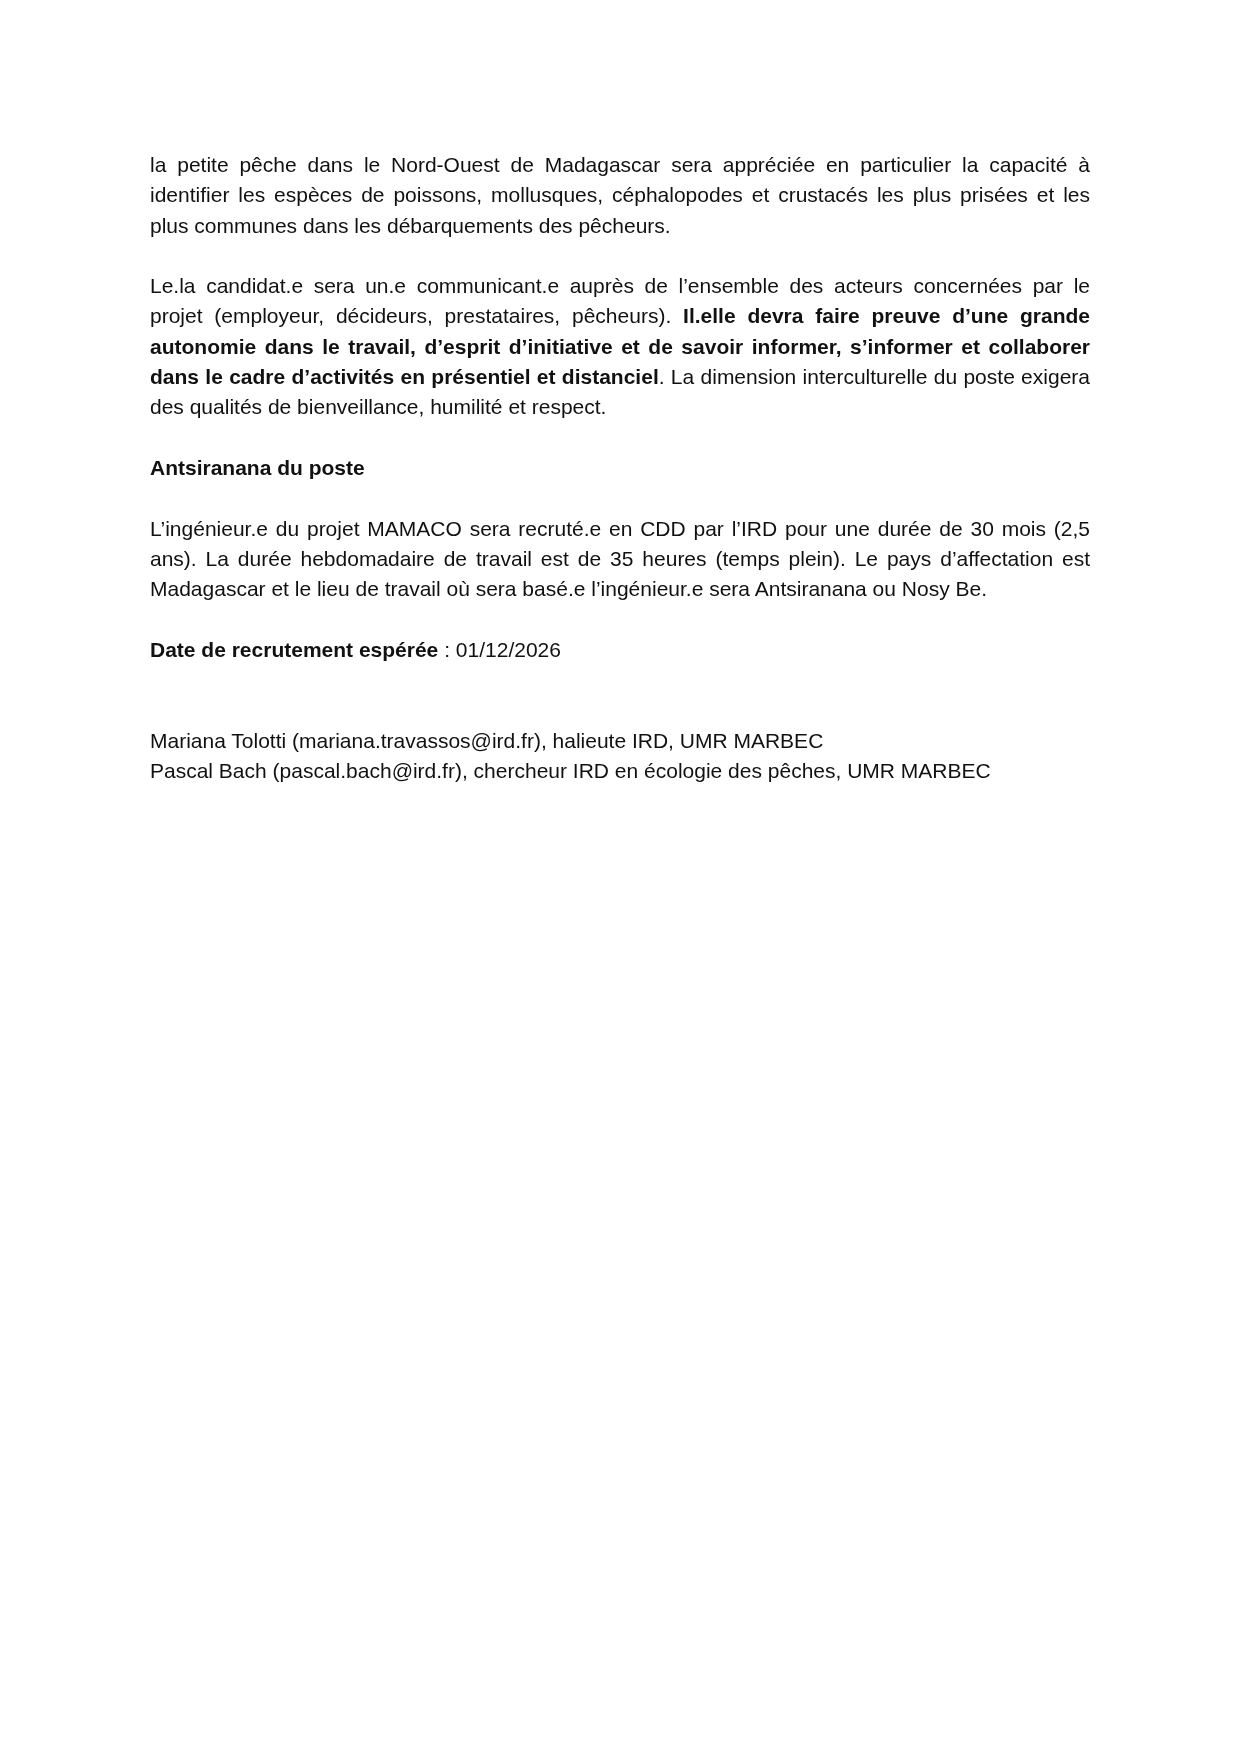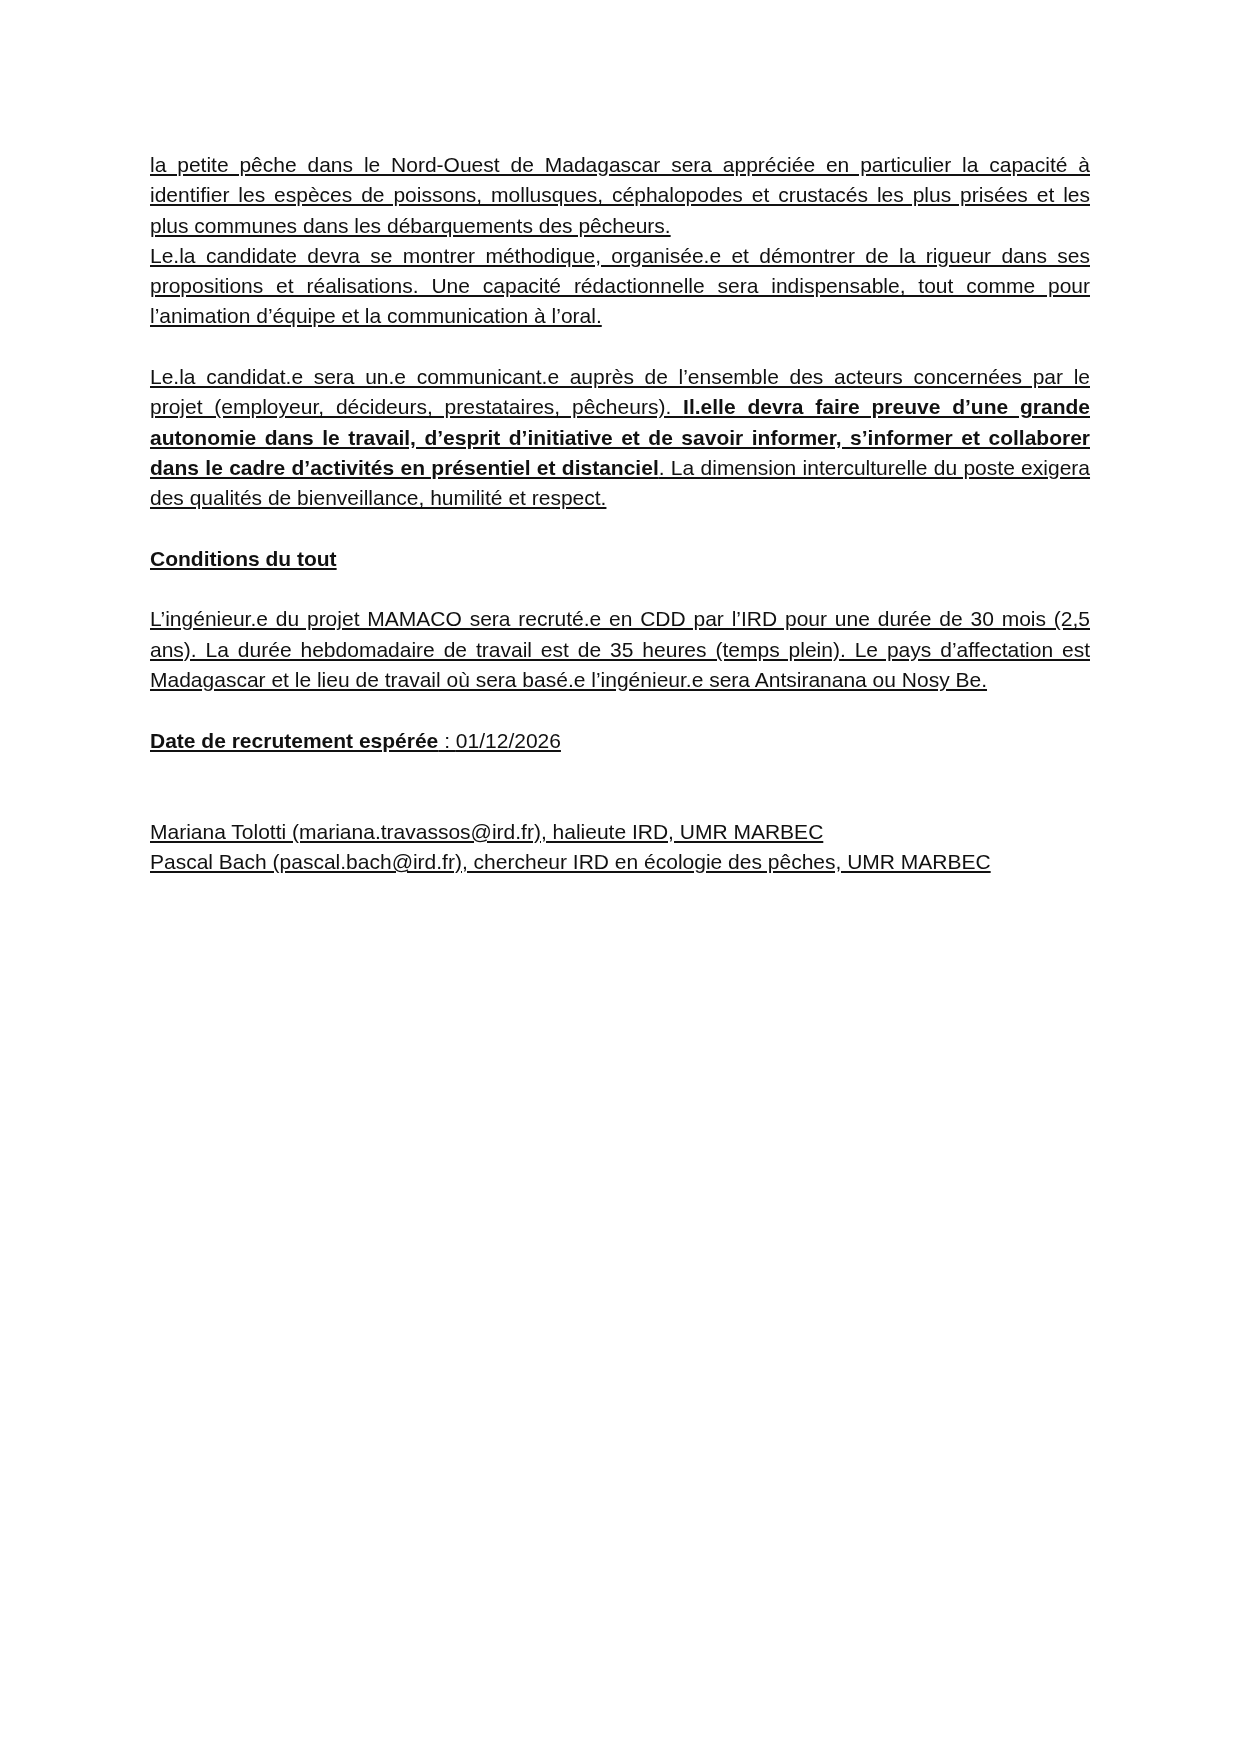--- a/index.html
+++ b/index.html
@@ -19,41 +19,39 @@
       position: absolute;
       left: 150px;
       top: 150px;
       width: 940px;
       font-size: 21px;
       line-height: 30.3px;
     }
     p {
       margin: 0;
       text-align: justify;
-      text-decoration: underline;
     }
     p.left { text-align: left; }
     .gap { height: 30.3px; }
     b { font-weight: bold; }
   </style>
 </head>
 <body>
 
 <div class="page">
 
   <p>la petite pêche dans le Nord-Ouest de Madagascar sera appréciée en particulier la capacité à identifier les espèces de poissons, mollusques, céphalopodes et crustacés les plus prisées et les plus communes dans les débarquements des pêcheurs.</p>
-  <p>Le.la candidate devra se montrer méthodique, organisée.e et démontrer de la rigueur dans ses propositions et réalisations. Une capacité rédactionnelle sera indispensable, tout comme pour l’animation d’équipe et la communication à l’oral.</p>
 
   <div class="gap"></div>
 
   <p><span>Le.la candidat.e sera un.e communicant.e auprès de l’ensemble des acteurs concernées par le projet (employeur, décideurs, prestataires, pêcheurs). </span><b>Il.elle devra faire preuve d’une grande autonomie dans le travail, d’esprit d’initiative et de savoir informer, s’informer et collaborer dans le cadre d’activités en présentiel et distanciel</b><span>. La dimension interculturelle du poste exigera des qualités de bienveillance, humilité et respect.</span></p>
 
   <div class="gap"></div>
 
-  <p class="left"><b>Conditions du tout</b></p>
+  <p class="left"><b>Antsiranana du poste</b></p>
 
   <div class="gap"></div>
 
   <p>L’ingénieur.e du projet MAMACO sera recruté.e en CDD par l’IRD pour une durée de 30 mois (2,5 ans). La durée hebdomadaire de travail est de 35 heures (temps plein). Le pays d’affectation est Madagascar et le lieu de travail où sera basé.e l’ingénieur.e sera Antsiranana ou Nosy Be.</p>
 
   <div class="gap"></div>
 
   <p class="left"><b>Date de recrutement espérée</b><span> : </span><span>01/12/2026</span></p>
 
   <div class="gap"></div>

